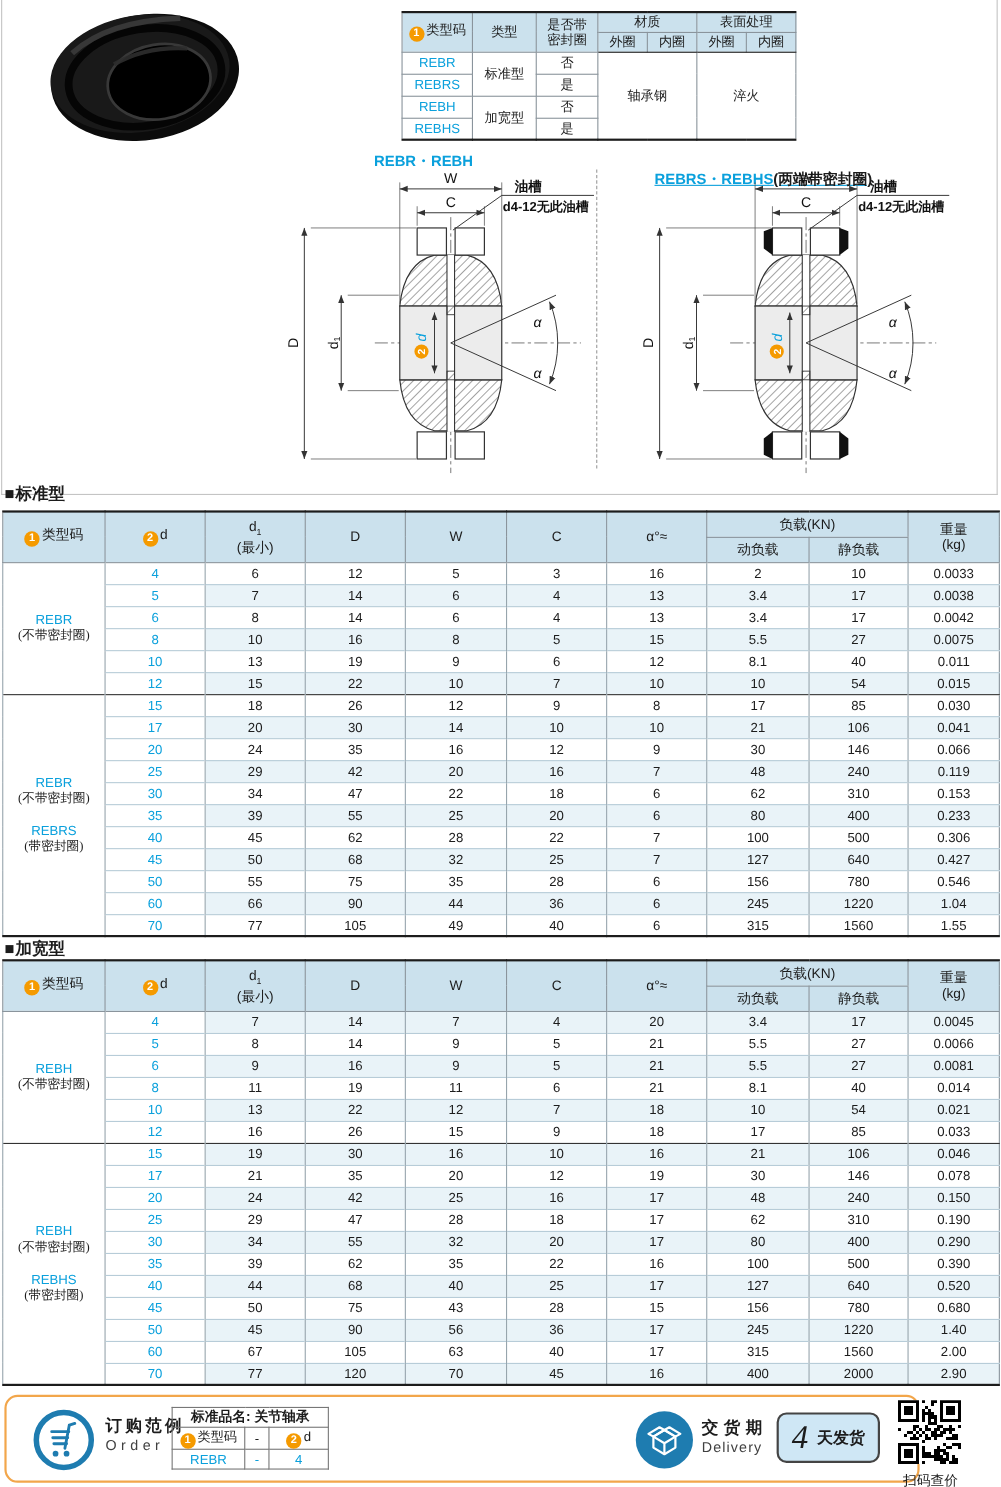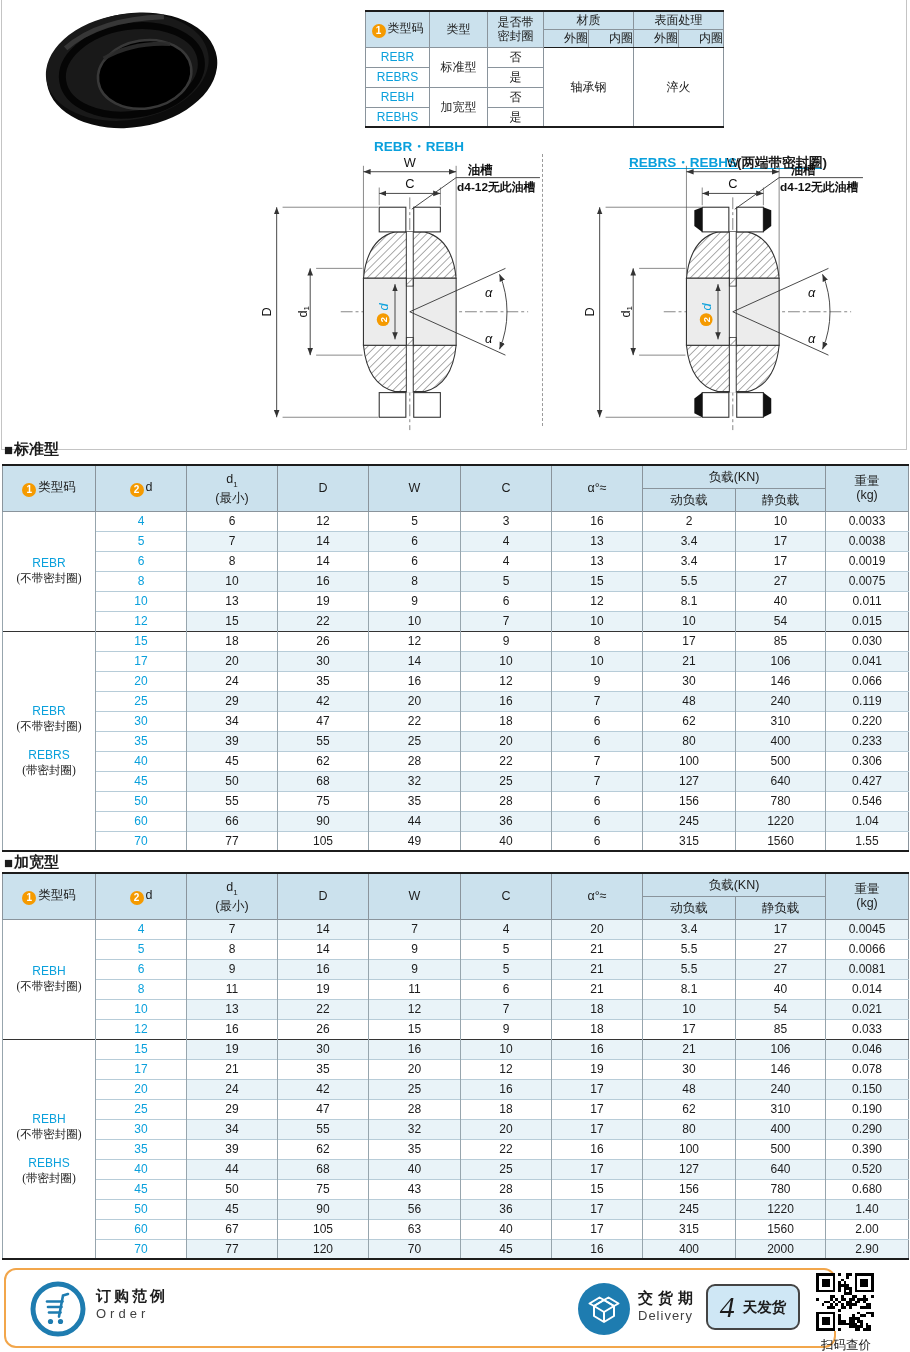--- a/index.html
+++ b/index.html
@@ -14,29 +14,29 @@
 
   
   .upper-box{left:1px;top:0;width:906px;height:450px;border:1px solid #c4c4c4;border-top:none;background:#fff;}
 
   
   table.type-table{border-collapse:collapse;table-layout:fixed;width:358px;
     border:1px solid #777;border-top:2px solid #1c1c1c;border-bottom:2px solid #1c1c1c;}
   .type-table td,.type-table th{border:1px solid #8a949c;text-align:center;vertical-align:middle;
     font-size:12px;font-weight:normal;line-height:14px;padding:1px 0;}
   .type-table tr.h td{background:var(--header_bg);height:18px;}
-  .type-table tr.h2 td{border-bottom:1.6px solid #1c1c1c;text-align:right;}
+  .type-table tr.h2 td{border-bottom:1.6px solid #1c1c1c;}
   .type-table tr.b td{height:20px;}
   .code-blue{color:var(--accent_blue);}
 
   .onum{display:inline-block;width:14px;height:14px;border-radius:50%;background:var(--badge_orange);
     color:#fff;font-size:10px;font-weight:bold;line-height:14px;text-align:center;margin-right:2px;vertical-align:-2px;}
 
   
-  .diag-title{font-size:13.5px;font-weight:bold;color:var(--accent_blue);margin-left:34px;}
+  .diag-title{font-size:13.5px;font-weight:bold;color:var(--accent_blue);}
   .diag-title .note{color:#1c1c1c;font-weight:bold;}
   .diag-divider{border-left:1px dashed #9a9a9a;width:0;height:272px;}
   svg text{font-family:"Liberation Sans","DejaVu Sans",sans-serif;}
 
   
   .sec{left:4px;height:17px;display:flex;align-items:center;font-size:15px;font-weight:bold;}
   .sec .sq{font-size:15px;margin-right:1px;}
 
   
   table.data-table{border-collapse:collapse;table-layout:fixed;width:906px;
@@ -328,21 +328,21 @@
         </tr>
         <tr class="">
           <td class="dcol">6</td>
           <td>8</td>
           <td>14</td>
           <td>6</td>
           <td>4</td>
           <td>13</td>
           <td>3.4</td>
           <td>17</td>
-          <td>0.0019</td>
+          <td>0.0042</td>
         </tr>
         <tr class="tint">
           <td class="dcol">8</td>
           <td>10</td>
           <td>16</td>
           <td>8</td>
           <td>5</td>
           <td>15</td>
           <td>5.5</td>
           <td>27</td>
@@ -423,21 +423,21 @@
         </tr>
         <tr class="">
           <td class="dcol">30</td>
           <td>34</td>
           <td>47</td>
           <td>22</td>
           <td>18</td>
           <td>6</td>
           <td>62</td>
           <td>310</td>
-          <td>0.220</td>
+          <td>0.153</td>
         </tr>
         <tr class="tint">
           <td class="dcol">35</td>
           <td>39</td>
           <td>55</td>
           <td>25</td>
           <td>20</td>
           <td>6</td>
           <td>80</td>
           <td>400</td>
@@ -752,20 +752,42 @@
           <path d="M19,31.5 h11.5"></path>
       </g>
       <circle cx="20.5" cy="40.5" r="2.6" fill="var(--icon_blue)"></circle>
       <circle cx="30.5" cy="40.5" r="2.6" fill="var(--icon_blue)"></circle>
     </svg>
   </div>
   <div class="abs" style="left:90px;top:17px;">
     <div class="f-label-cn">订购范例</div>
     <div class="f-label-en">Order</div>
   </div>
+  <table class="order-table abs" style="left:150px;top:9px;">
+    <colgroup>
+        <col style="width:66px">
+        <col style="width:22px">
+        <col style="width:54px">
+      </colgroup>
+    <tbody>
+        <tr>
+          <td colspan="3" class="tt">标准品名: 关节轴承</td>
+        </tr>
+    <tr>
+      <td><span class="onum">1</span><span>类型码</span></td>
+      <td>-</td>
+      <td><span class="onum">2</span><span>d</span></td>
+    </tr>
+    <tr>
+      <td class="code-blue">REBR</td>
+      <td class="code-blue">-</td>
+      <td class="code-blue">4</td>
+    </tr>
+  </tbody>
+    </table>
 
   <div class="abs" style="left:570px;top:11px;">
     <svg width="56" height="56" viewBox="0 0 56 56">
       <circle cx="28" cy="28" r="26" fill="var(--icon_blue)"></circle>
       <g stroke="#fff" stroke-width="2" fill="none" stroke-linejoin="round">
         <path d="M18,25 l10,-6 10,6 0,10 -10,6 -10,-6 z"></path>
         <path d="M18,25 l10,6 10,-6 M28,31 v10"></path>
         <path d="M18,25 l-4.5,-2.5 10,-6 4.5,2.5 z"></path>
         <path d="M38,25 l4.5,-2.5 -10,-6 -4.5,2.5 z"></path>
       </g>

